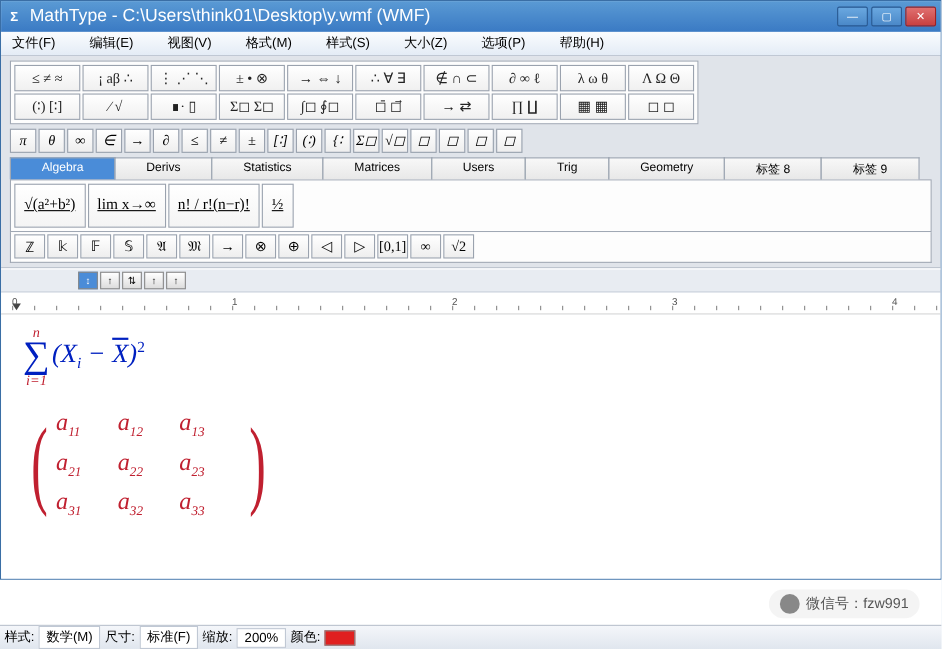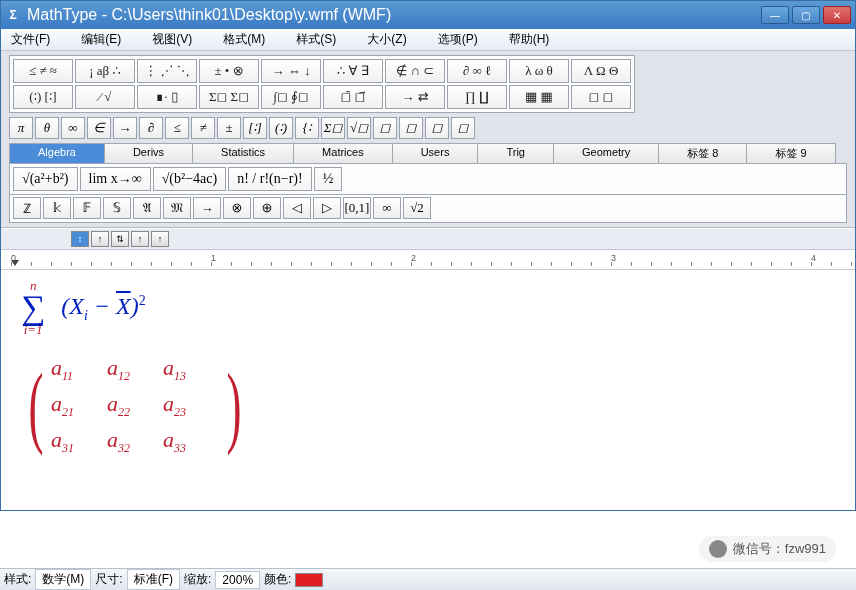--- a/index.html
+++ b/index.html
@@ -17,37 +17,37 @@
 .toolpanel { background: #fdfdfd; border: 1px solid #a0a8b4; padding: 3px; display: inline-block; }
 .toolrow { display: flex; gap: 2px; margin-bottom: 2px; }
 .toolrow:last-child { margin-bottom: 0; }
 .tbtn { width: 60px; height: 24px; background: linear-gradient(#fff,#f0f0f0); border: 1px solid #9aa2ae; display:flex;align-items:center;justify-content:center; font-size:13px; font-family: "Times New Roman", serif; color:#222; }
 .subrow { display: flex; gap: 2px; margin-top: 4px; }
 .subbtn { width: 24px; height: 22px; background: linear-gradient(#fff,#eee); border: 1px solid #9aa2ae; display:flex;align-items:center;justify-content:center; font-family:"Times New Roman",serif; font-size:13px; font-style:italic; }
 .tabs { display: flex; margin-top: 4px; gap: 0; }
 .tab { padding: 2px 28px; font-size: 11px; background: linear-gradient(#f8f8f8,#e8e8e8); border: 1px solid #a0a8b4; border-bottom: none; margin-right: -1px; }
 .tab.active { background: #4a8cd8; color: #fff; }
 .templates { display: flex; gap: 2px; padding: 3px; background: #fdfdfd; border: 1px solid #a0a8b4; }
-.tmpl { height: 24px; padding: 2px 8px; background: linear-gradient(#fff,#f4f4f4); border: 1px solid #9aa2ae; display:flex;align-items:center;justify-content:center; font-family:"Times New Roman",serif; font-size:14px; white-space:nowrap; }
+.tmpl { height: 40px; padding: 2px 8px; background: linear-gradient(#fff,#f4f4f4); border: 1px solid #9aa2ae; display:flex;align-items:center;justify-content:center; font-family:"Times New Roman",serif; font-size:14px; white-space:nowrap;text-decoration:underline; }
 .symrow { display: flex; gap: 2px; padding: 2px 3px 3px 3px; background: #fdfdfd; border: 1px solid #a0a8b4; border-top:none; }
 .symbtn { width: 28px; height: 22px; background: linear-gradient(#fff,#eee); border: 1px solid #9aa2ae; display:flex;align-items:center;justify-content:center; font-family:"Times New Roman",serif; font-size:13px; }
 .alignbar { background: #e8ecf2; padding: 2px 70px; display:flex; gap:2px; border-top:1px solid #fff; border-bottom:1px solid #c0c8d4; }
 .alignbtn { width: 18px; height: 16px; background: linear-gradient(#fff,#ddd); border:1px solid #888; display:flex;align-items:center;justify-content:center; font-size:9px; }
 .alignbtn.active { background:#4a8cd8; color:#fff; }
 .ruler { height: 20px; background: #fff; border-bottom: 1px solid #ccc; position:relative; font-size:9px; color:#555; }
 .ruler span { position:absolute; top:3px; }
 .ruler .tick { position:absolute; top:12px; width:1px; height:4px; background:#888; }
 .ruler .marker { position:absolute; top:10px; left:10px; width:0; height:0; border-left:4px solid transparent; border-right:4px solid transparent; border-top:6px solid #444; }
 .editor { background: #fff; height: 240px; overflow: auto; position:relative; padding: 8px 20px; }
 .eq1 { font-family: "Times New Roman", serif; color: #0020c0; font-size: 24px; font-style: italic; display:flex; align-items:center; }
 .sigma { display:inline-flex; flex-direction:column; align-items:center; font-style:normal; }
 .sigma .top { font-size:13px; color:#c02030; font-style:italic; }
 .sigma .mid { font-size:34px; line-height:28px; }
 .sigma .bot { font-size:13px; color:#c02030; font-style:italic; }
-.eq1 .body { margin-left:16px; }
+.eq1 .body { margin-left:2px; }
 .eq1 .bar { text-decoration: overline; }
 .eq1 sup { font-size:14px; font-style:normal; }
 .eq1 sub { font-size:14px; font-style:italic; }
 .matrix { font-family:"Times New Roman",serif; font-style:italic; color:#c02030; font-size:22px; display:flex; align-items:center; margin-top:14px; }
 .paren { font-size:90px; font-style:normal; line-height:80px; font-weight:100; display:inline-block; transform:scaleX(0.5); }
 .mcells { display:grid; grid-template-columns: repeat(3, 56px); grid-template-rows: repeat(3, 36px); align-items:center; }
 .mcells span sub { font-size:12px; }
 .watermark { position:absolute; right:20px; bottom:28px; background:rgba(240,240,240,0.7); padding:4px 10px; border-radius:14px; font-size:13px; color:#555; display:flex; align-items:center; gap:6px; }
 .watermark .wx { width:18px;height:18px; background:#888; border-radius:50%; display:inline-block; }
 .statusbar { position:absolute; bottom:0; left:0; right:0; height:22px; background:linear-gradient(#f4f6fa,#e0e6ee); border-top:1px solid #b8c0cc; display:flex; align-items:center; font-size:12px; padding:0 4px; gap:4px; }
@@ -133,21 +133,20 @@
         <div class="tab">Matrices</div>
         <div class="tab">Users</div>
         <div class="tab">Trig</div>
         <div class="tab">Geometry</div>
         <div class="tab">标签 8</div>
         <div class="tab">标签 9</div>
       </div>
     <div class="templates" id="templates">
         <div class="tmpl">√(a²+b²)</div>
         <div class="tmpl">lim x→∞</div>
-        <div class="tmpl">√(b²−4ac)</div>
         <div class="tmpl">n! / r!(n−r)!</div>
         <div class="tmpl">½</div>
       </div>
     <div class="symrow" id="symrow">
         <div class="symbtn">ℤ</div>
         <div class="symbtn">𝕜</div>
         <div class="symbtn">𝔽</div>
         <div class="symbtn">𝕊</div>
         <div class="symbtn">𝔄</div>
         <div class="symbtn">𝔐</div>

